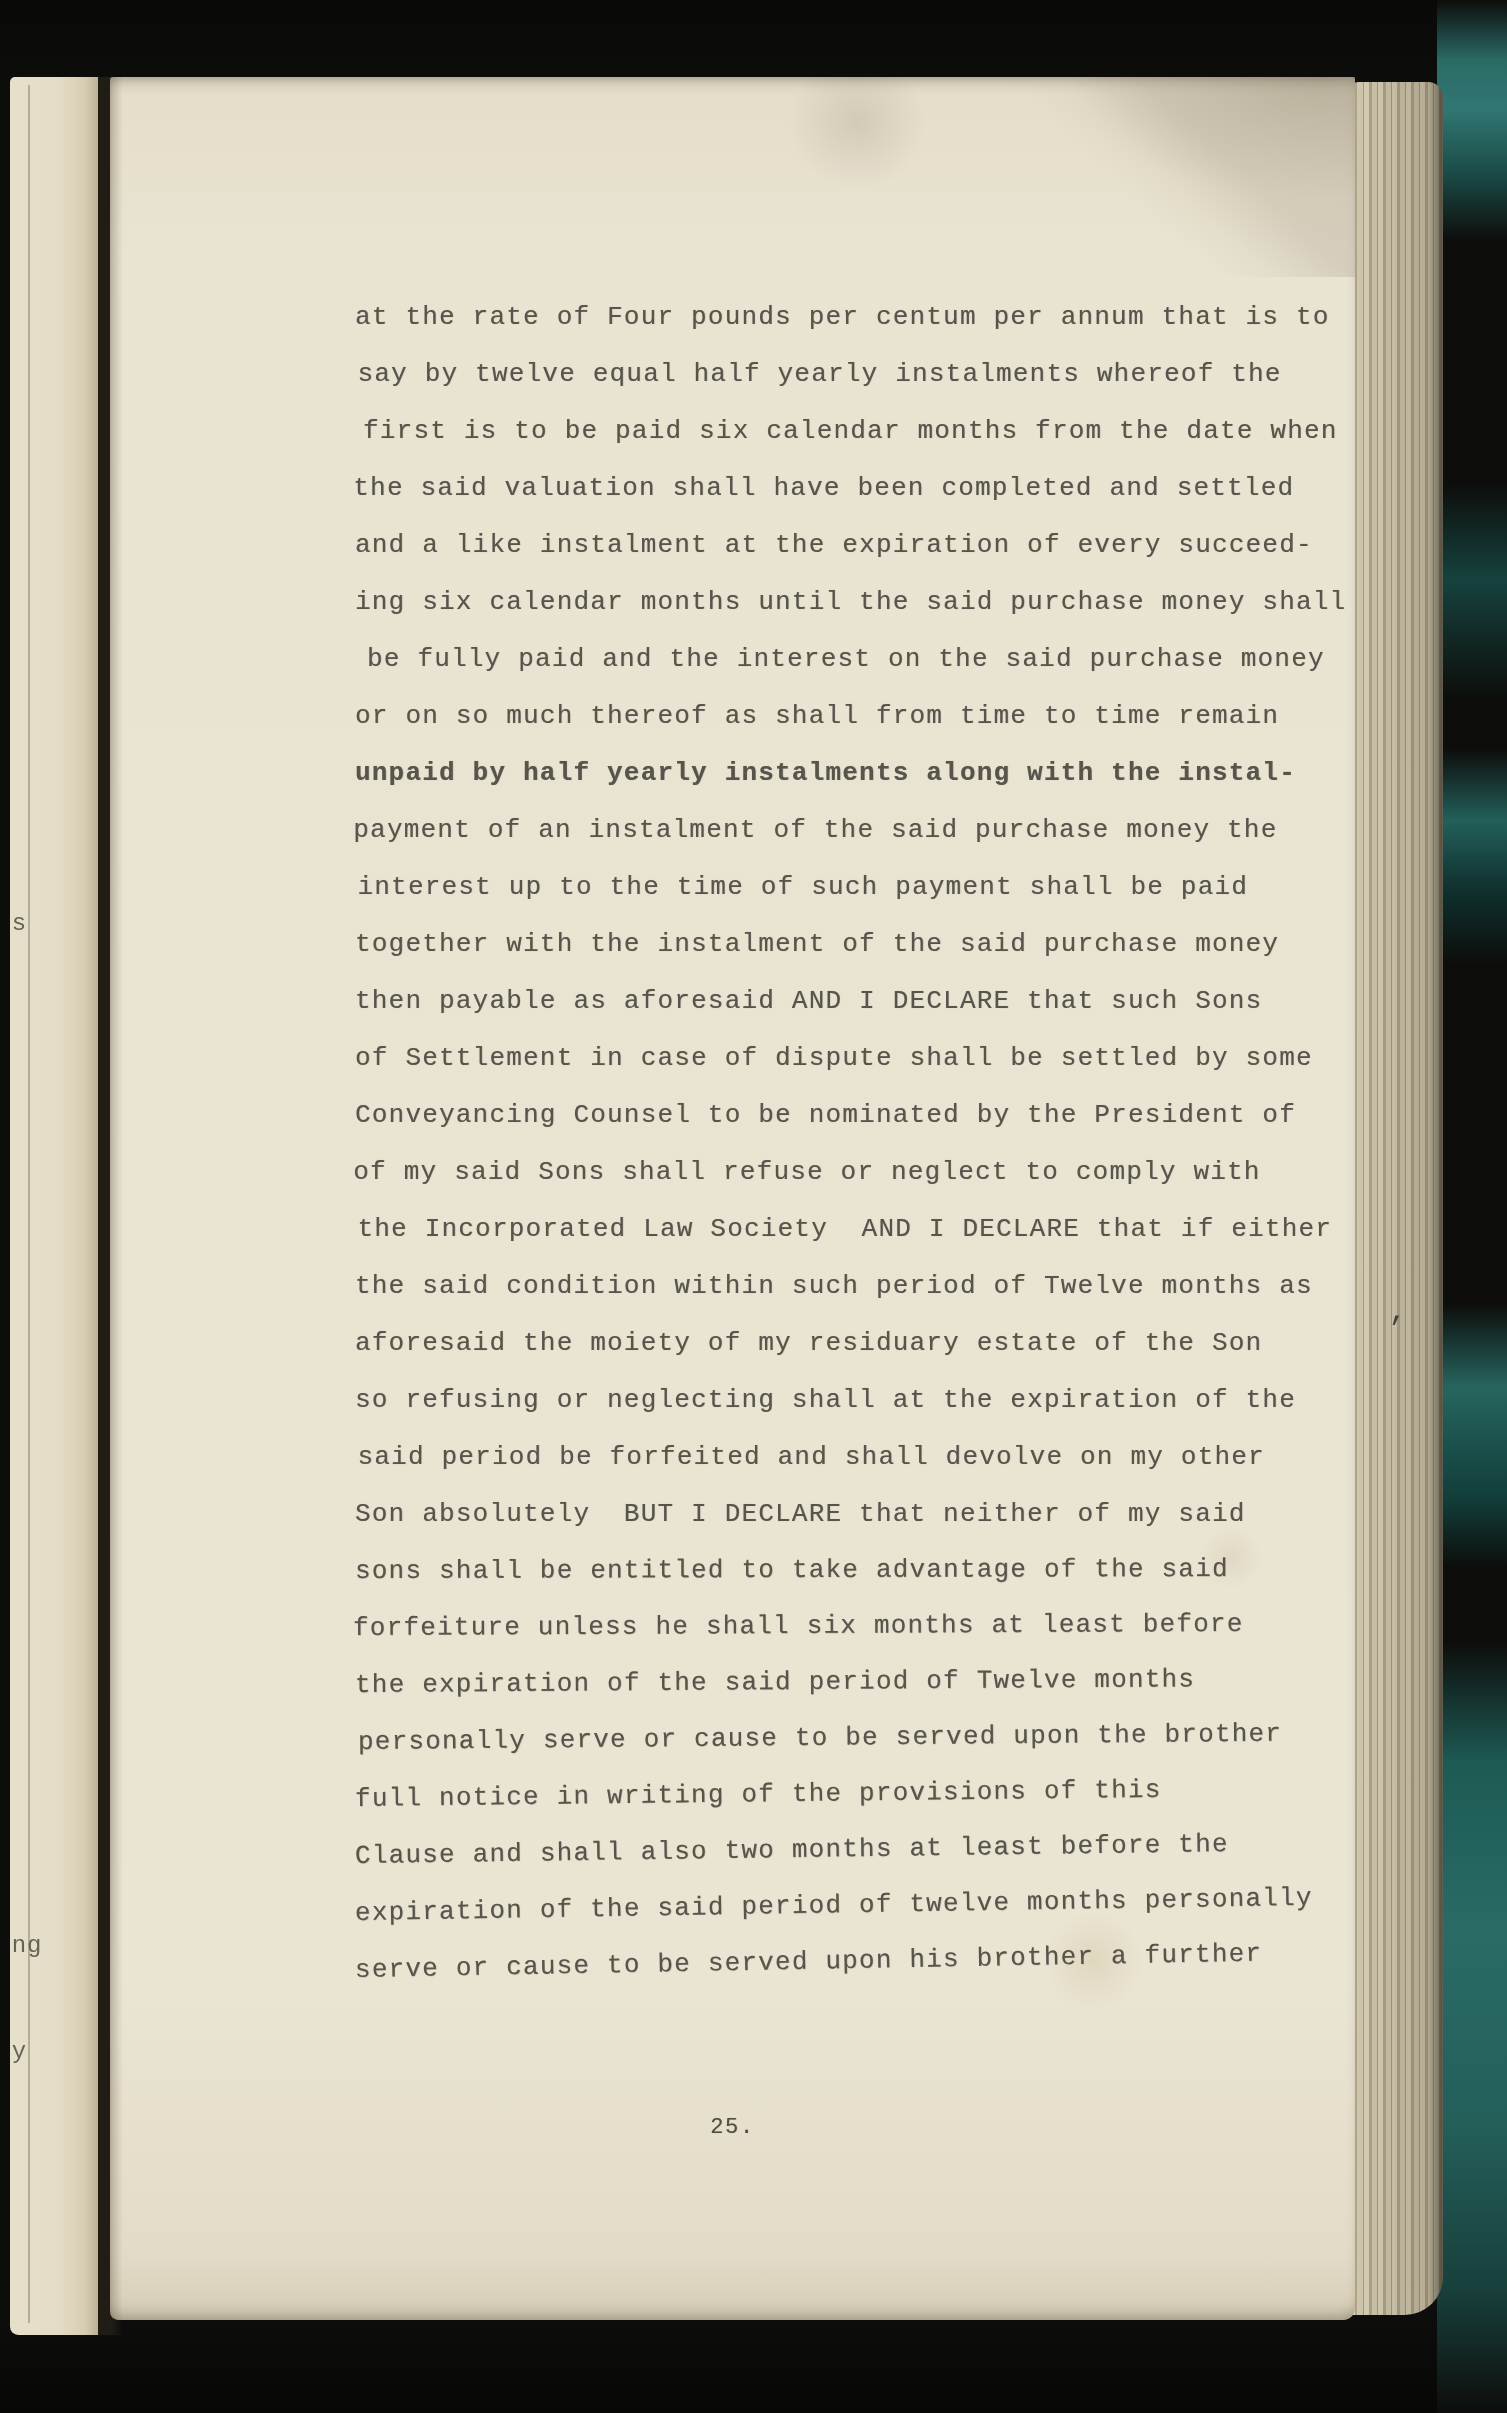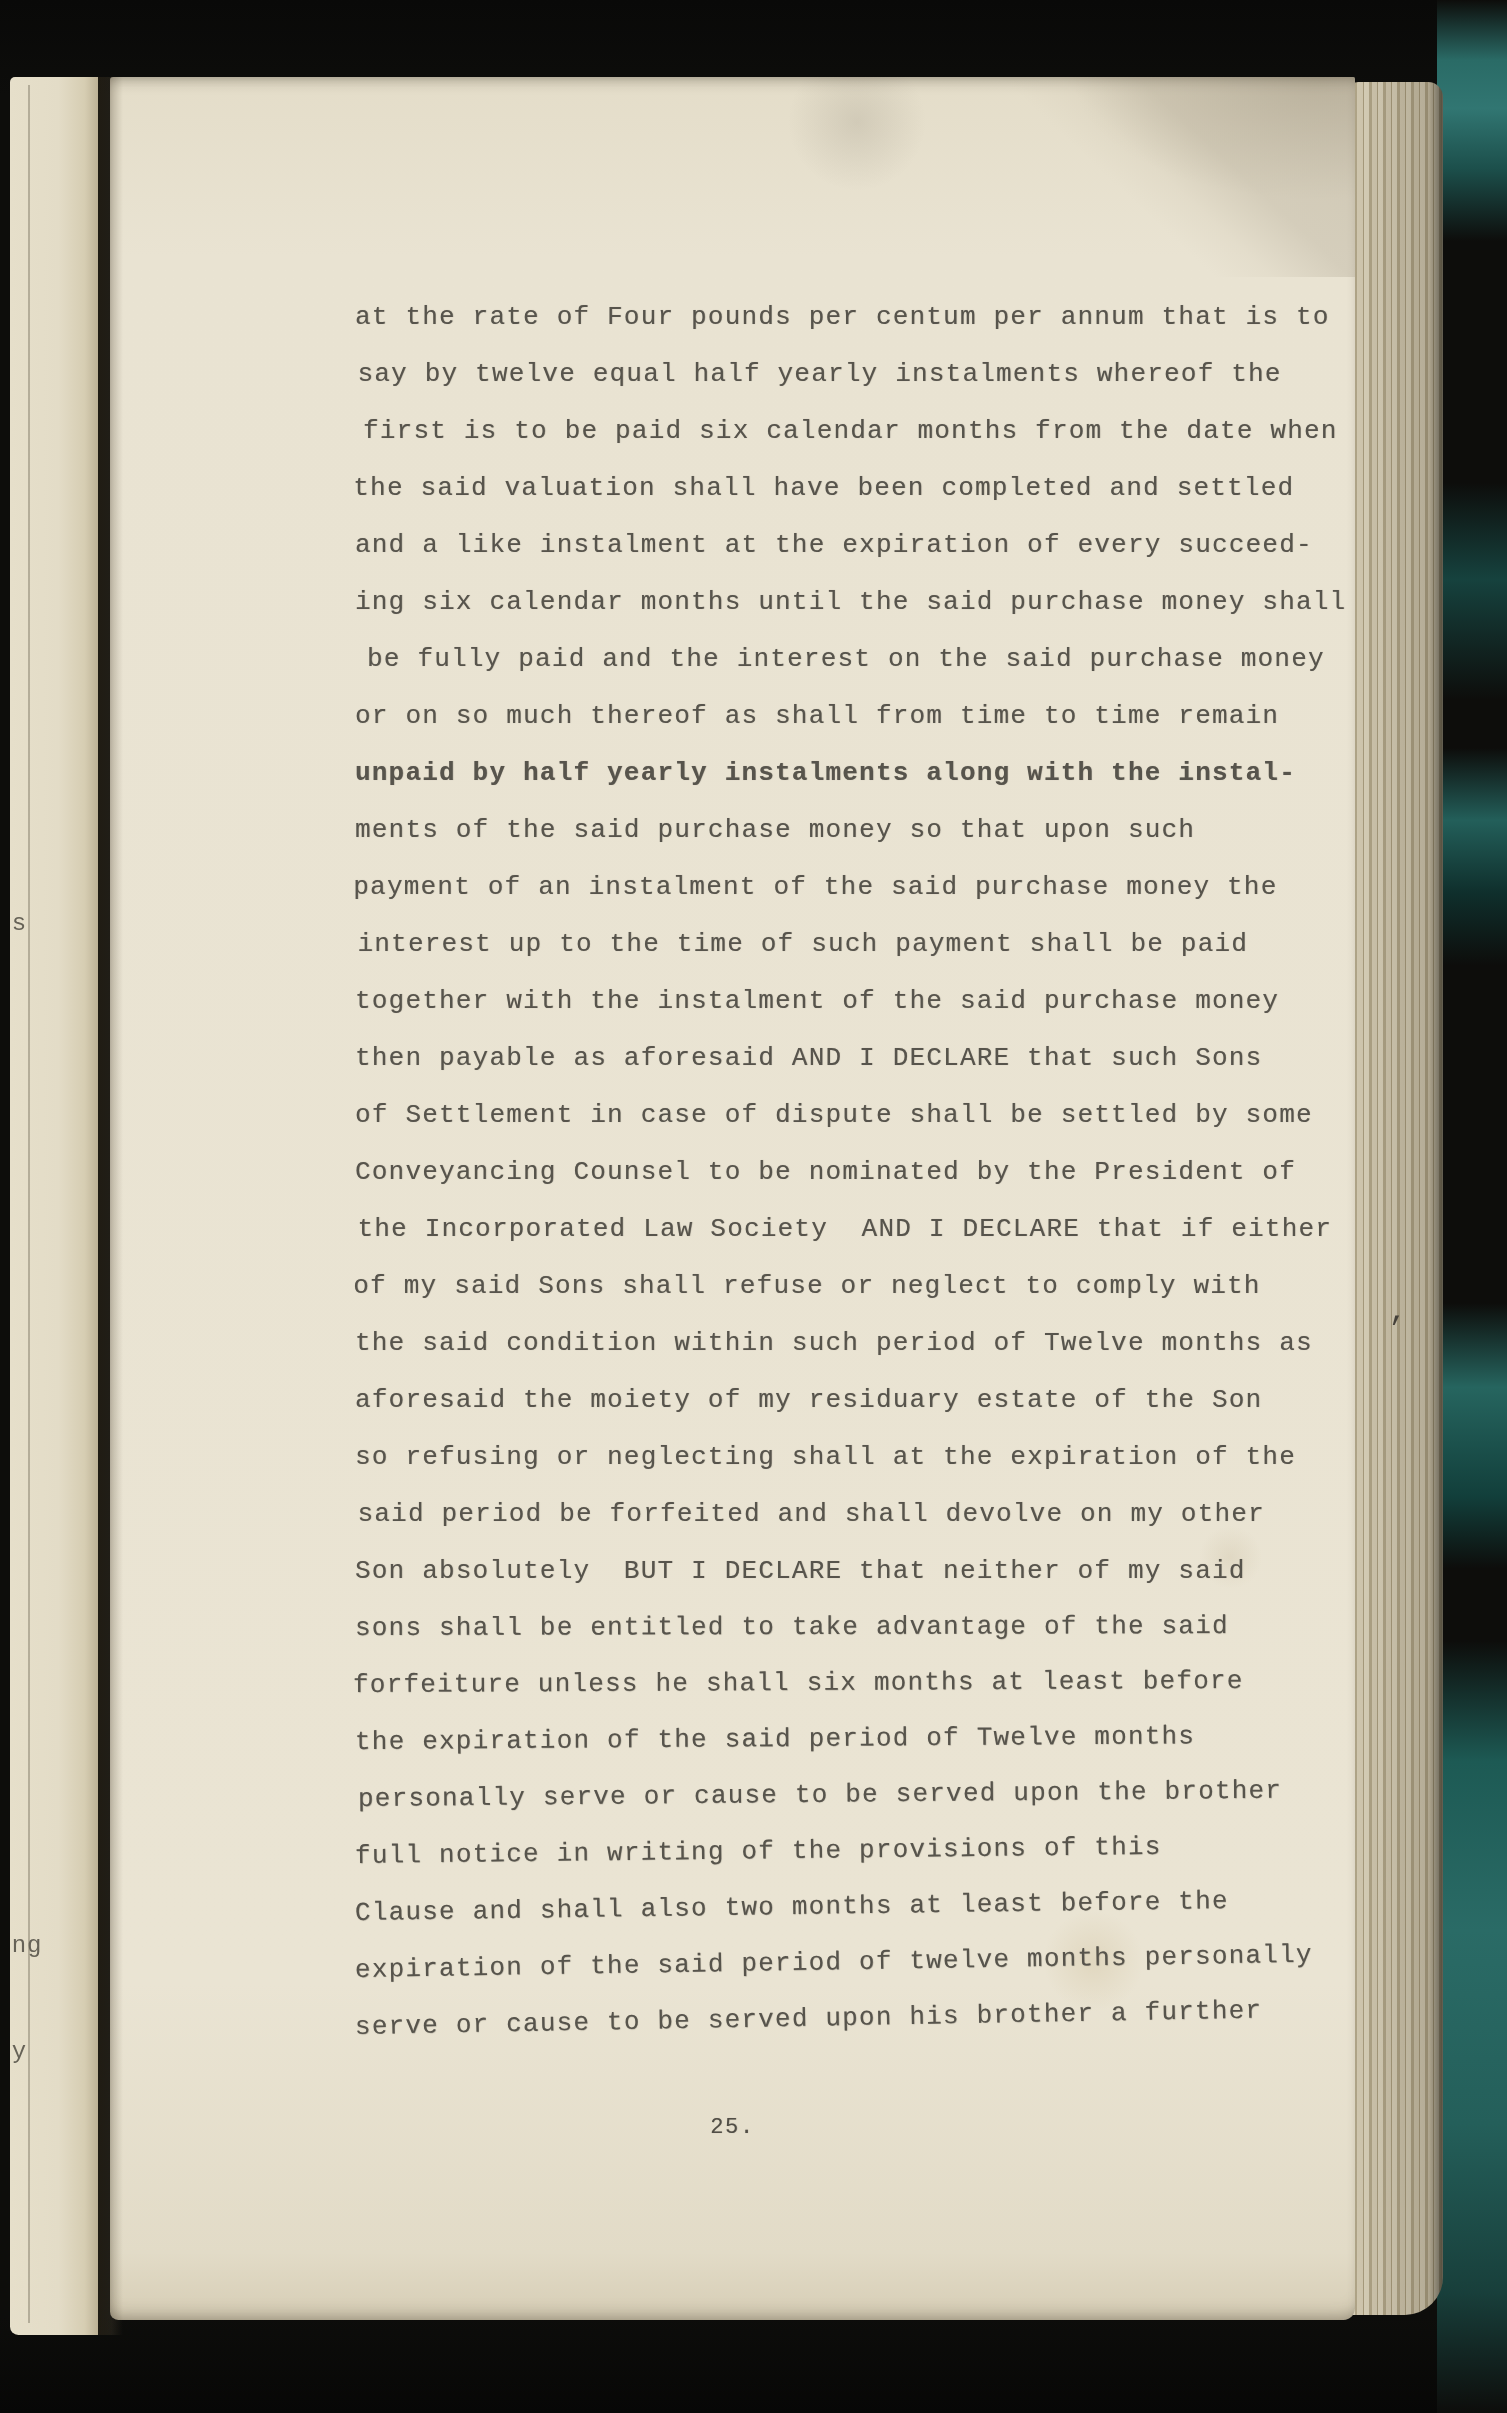--- a/index.html
+++ b/index.html
@@ -187,29 +187,28 @@
     <div class="text-block">
         <div class="doc-line" style="margin-left: 0px;">at the rate of Four pounds per centum per annum that is to</div>
         <div class="doc-line" style="margin-left: 2.5px;">say by twelve equal half yearly instalments whereof the</div>
         <div class="doc-line" style="margin-left: 8px;">first is to be paid six calendar months from the date when</div>
         <div class="doc-line" style="margin-left: -1.7px;">the said valuation shall have been completed and settled</div>
         <div class="doc-line" style="margin-left: 0px;">and a like instalment at the expiration of every succeed-</div>
         <div class="doc-line" style="margin-left: 0px;">ing six calendar months until the said purchase money shall</div>
         <div class="doc-line" style="margin-left: 12px;">be fully paid and the interest on the said purchase money</div>
         <div class="doc-line" style="margin-left: 0px;">or on so much thereof as shall from time to time remain</div>
         <div class="doc-line" style="margin-left: 0px; font-weight: bold;">unpaid by half yearly instalments along with the instal-</div>
-        <div class="doc-line" style="margin-left: 0px;">ments of the said purchase money so that upon such</div>
         <div class="doc-line" style="margin-left: -1.7px;">payment of an instalment of the said purchase money the</div>
         <div class="doc-line" style="margin-left: 2.5px;">interest up to the time of such payment shall be paid</div>
         <div class="doc-line" style="margin-left: 0px;">together with the instalment of the said purchase money</div>
         <div class="doc-line" style="margin-left: 0px;">then payable as aforesaid AND I DECLARE that such Sons</div>
         <div class="doc-line" style="margin-left: 0px;">of Settlement in case of dispute shall be settled by some</div>
         <div class="doc-line" style="margin-left: 0px;">Conveyancing Counsel to be nominated by the President of</div>
+        <div class="doc-line" style="margin-left: -1.7px;">of my said Sons shall refuse or neglect to comply with</div>
         <div class="doc-line" style="margin-left: 2.5px;">the Incorporated Law Society  AND I DECLARE that if either</div>
-        <div class="doc-line" style="margin-left: -1.7px;">of my said Sons shall refuse or neglect to comply with</div>
         <div class="doc-line" style="margin-left: 0px;">the said condition within such period of Twelve months as</div>
         <div class="doc-line" style="margin-left: 0px;">aforesaid the moiety of my residuary estate of the Son</div>
         <div class="doc-line" style="margin-left: 0px;">so refusing or neglecting shall at the expiration of the</div>
         <div class="doc-line" style="margin-left: 2.5px;">said period be forfeited and shall devolve on my other</div>
         <div class="doc-line" style="margin-left: 0px;">Son absolutely  BUT I DECLARE that neither of my said</div>
         <div class="doc-line" style="transform: rotate(-0.13deg); transform-origin: 0px 50%; margin-left: 0px;">sons shall be entitled to take advantage of the said</div>
         <div class="doc-line" style="transform: rotate(-0.26deg); transform-origin: 0px 50%; margin-left: -1.7px;">forfeiture unless he shall six months at least before</div>
         <div class="doc-line" style="transform: rotate(-0.39deg); transform-origin: 0px 50%; margin-left: 0px;">the expiration of the said period of Twelve months</div>
         <div class="doc-line" style="transform: rotate(-0.52deg); transform-origin: 0px 50%; margin-left: 2.5px;">personally serve or cause to be served upon the brother</div>
         <div class="doc-line" style="transform: rotate(-0.65deg); transform-origin: 0px 50%; margin-left: 0px;">full notice in writing of the provisions of this</div>

